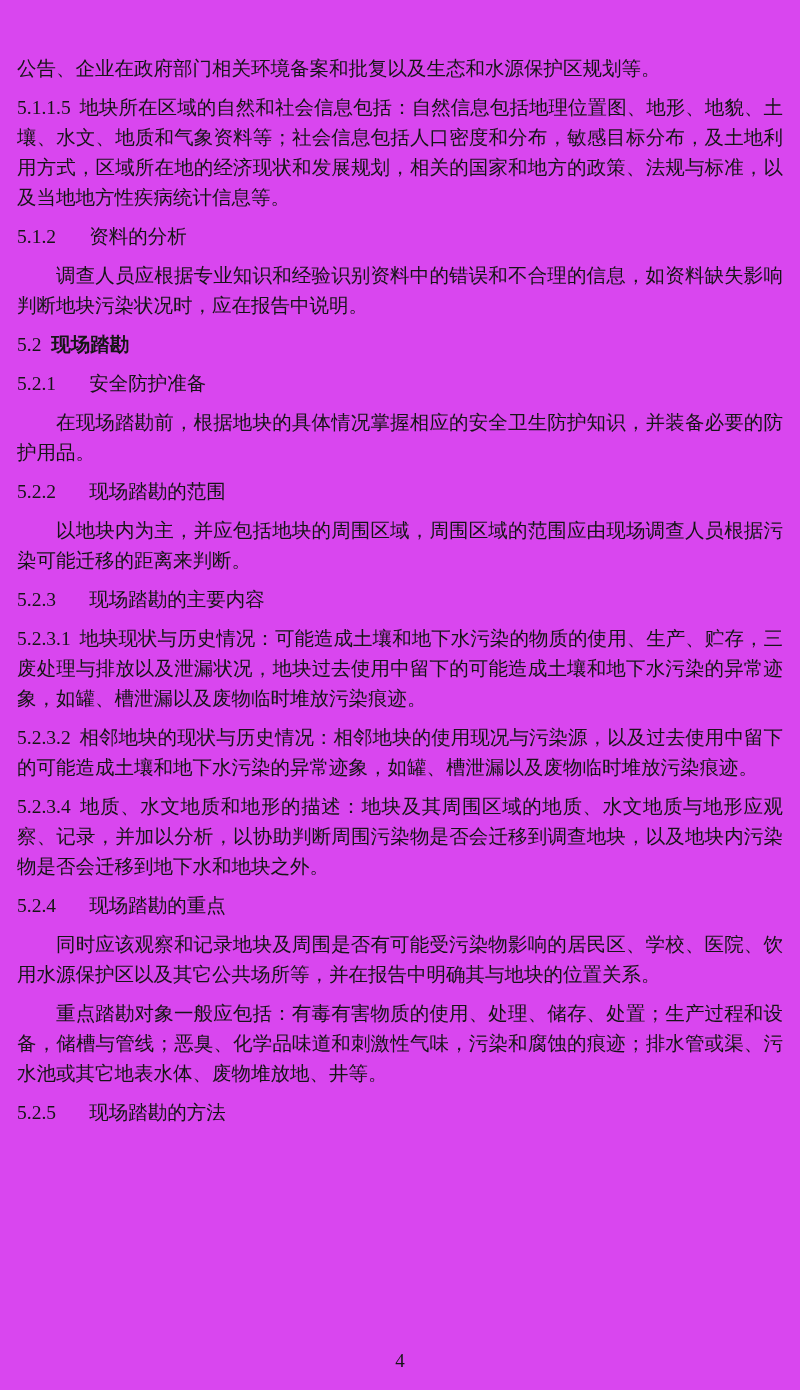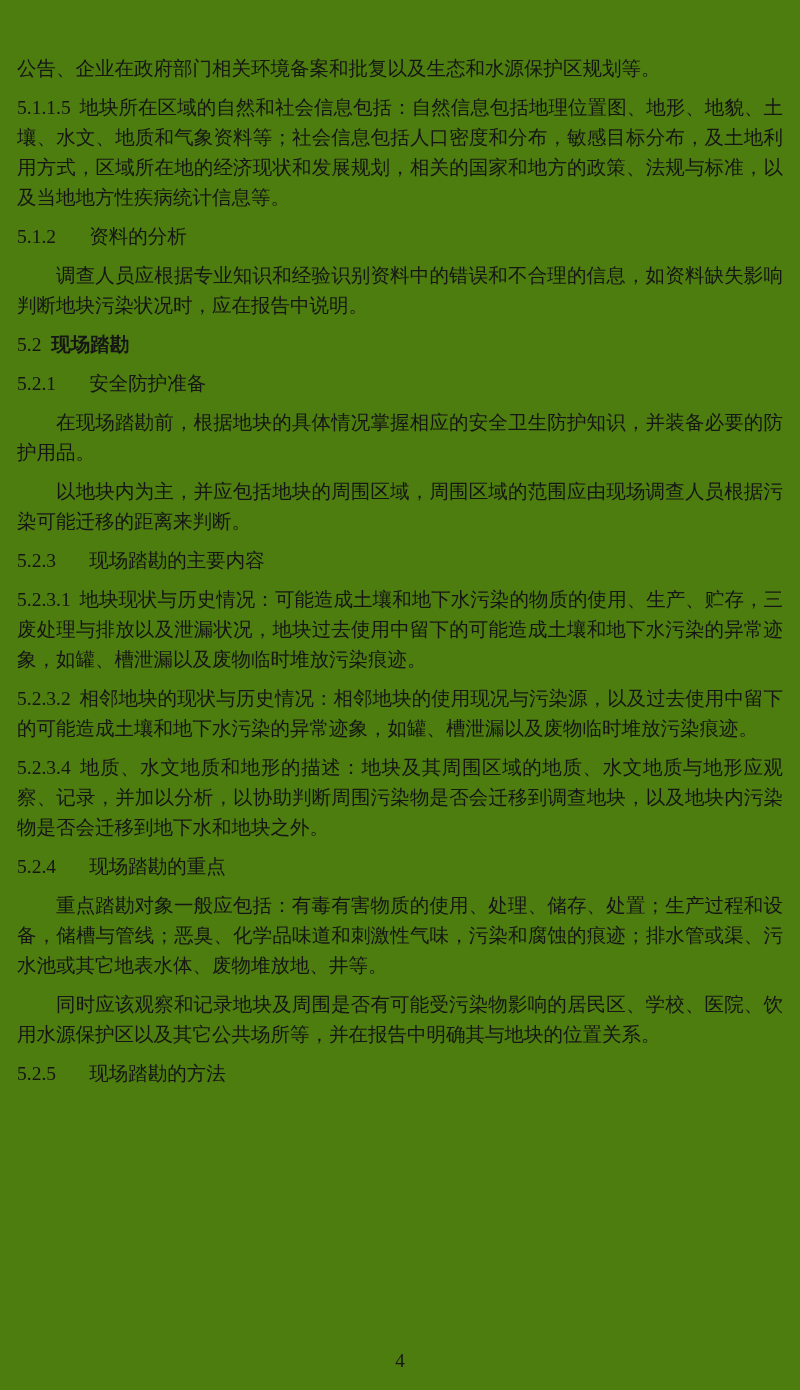--- a/index.html
+++ b/index.html
@@ -1,21 +1,21 @@
 <!DOCTYPE html>
 <html lang="zh"><head>
 <meta charset="utf-8">
 <style>
   html, body { margin: 0; padding: 0; background: #e9e9e9; }
   .page {
     position: relative;
     width: 800px;
     height: 1390px;
     margin: 0 auto;
-    background: #4d7c0f;
+    background: #d946ef;
     box-sizing: border-box;
     padding: 54px 17px 0 17px;
     font-family: "Liberation Serif", "DejaVu Serif", serif;
     color: #151515;
     font-size: 19.5px;
     line-height: 30px;
     overflow: hidden;
   }
   .block {
     margin: 0;
@@ -52,35 +52,36 @@
   <h3 class="block heading"><span class="num">5.1.2</span><span class="htitle">资料的分析</span></h3>
 
   <p class="block para indent">调查人员应根据专业知识和经验识别资料中的错误和不合理的信息，如资料缺失影响判断地块污染状况时，应在报告中说明。</p>
 
   <h2 class="block heading-bold"><span class="num">5.2</span><span class="htitle">现场踏勘</span></h2>
 
   <h3 class="block heading"><span class="num">5.2.1</span><span class="htitle">安全防护准备</span></h3>
 
   <p class="block para indent">在现场踏勘前，根据地块的具体情况掌握相应的安全卫生防护知识，并装备必要的防护用品。</p>
 
+  <h3 class="block heading"><span class="num">5.2.2</span><span class="htitle">现场踏勘的范围</span></h3>
 
   <p class="block para indent">以地块内为主，并应包括地块的周围区域，周围区域的范围应由现场调查人员根据污染可能迁移的距离来判断。</p>
 
   <h3 class="block heading"><span class="num">5.2.3</span><span class="htitle">现场踏勘的主要内容</span></h3>
 
 
   <p class="block para"><span class="num">5.2.3.1</span><span>地块现状与历史情况：可能造成土壤和地下水污染的物质的使用、生产、贮存，三废处理与排放以及泄漏状况，地块过去使用中留下的可能造成土壤和地下水污染的异常迹象，如罐、槽泄漏以及废物临时堆放污染痕迹。</span></p>
 
   <p class="block para"><span class="num">5.2.3.2</span><span>相邻地块的现状与历史情况：相邻地块的使用现况与污染源，以及过去使用中留下的可能造成土壤和地下水污染的异常迹象，如罐、槽泄漏以及废物临时堆放污染痕迹。</span></p>
 
 
   <p class="block para"><span class="num">5.2.3.4</span><span>地质、水文地质和地形的描述：地块及其周围区域的地质、水文地质与地形应观察、记录，并加以分析，以协助判断周围污染物是否会迁移到调查地块，以及地块内污染物是否会迁移到地下水和地块之外。</span></p>
 
   <h3 class="block heading"><span class="num">5.2.4</span><span class="htitle">现场踏勘的重点</span></h3>
 
+  <p class="block para indent">同时应该观察和记录地块及周围是否有可能受污染物影响的居民区、学校、医院、饮用水源保护区以及其它公共场所等，并在报告中明确其与地块的位置关系。</p>
+
   <p class="block para indent">重点踏勘对象一般应包括：有毒有害物质的使用、处理、储存、处置；生产过程和设备，储槽与管线；恶臭、化学品味道和刺激性气味，污染和腐蚀的痕迹；排水管或渠、污水池或其它地表水体、废物堆放地、井等。</p>
-
-  <p class="block para indent">同时应该观察和记录地块及周围是否有可能受污染物影响的居民区、学校、医院、饮用水源保护区以及其它公共场所等，并在报告中明确其与地块的位置关系。</p>
 
   <h3 class="block heading"><span class="num">5.2.5</span><span class="htitle">现场踏勘的方法</span></h3>
 
   <div class="footer">4</div>
 </div>
 
 </body></html>

